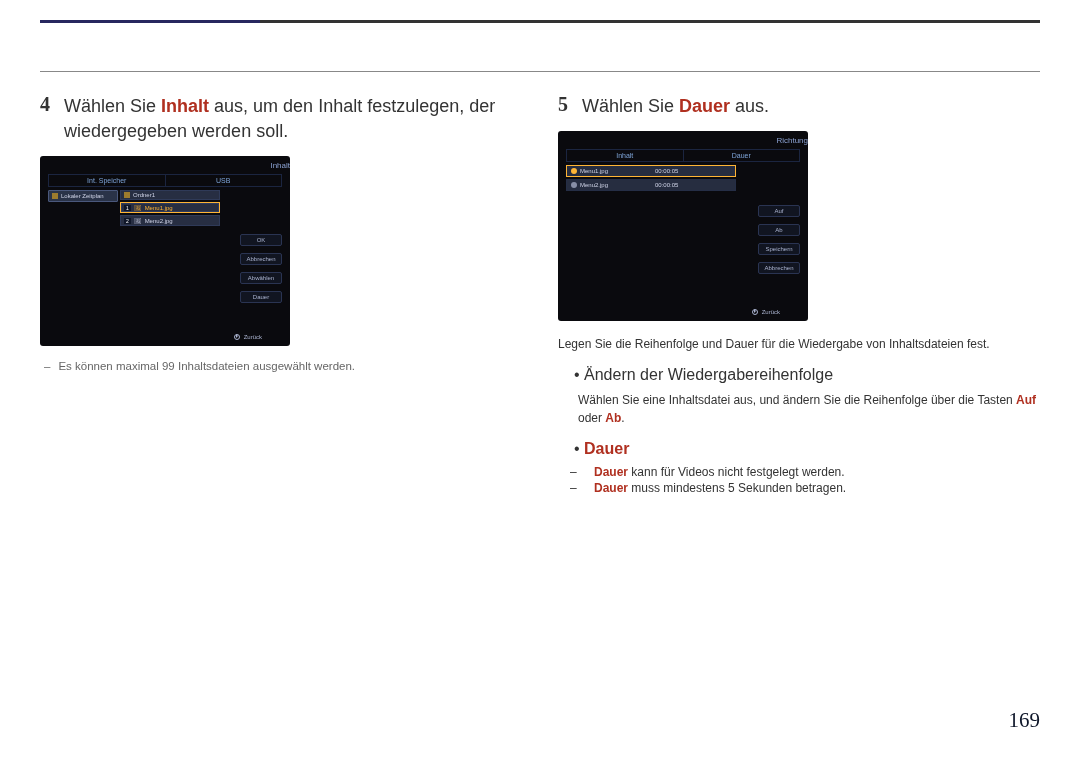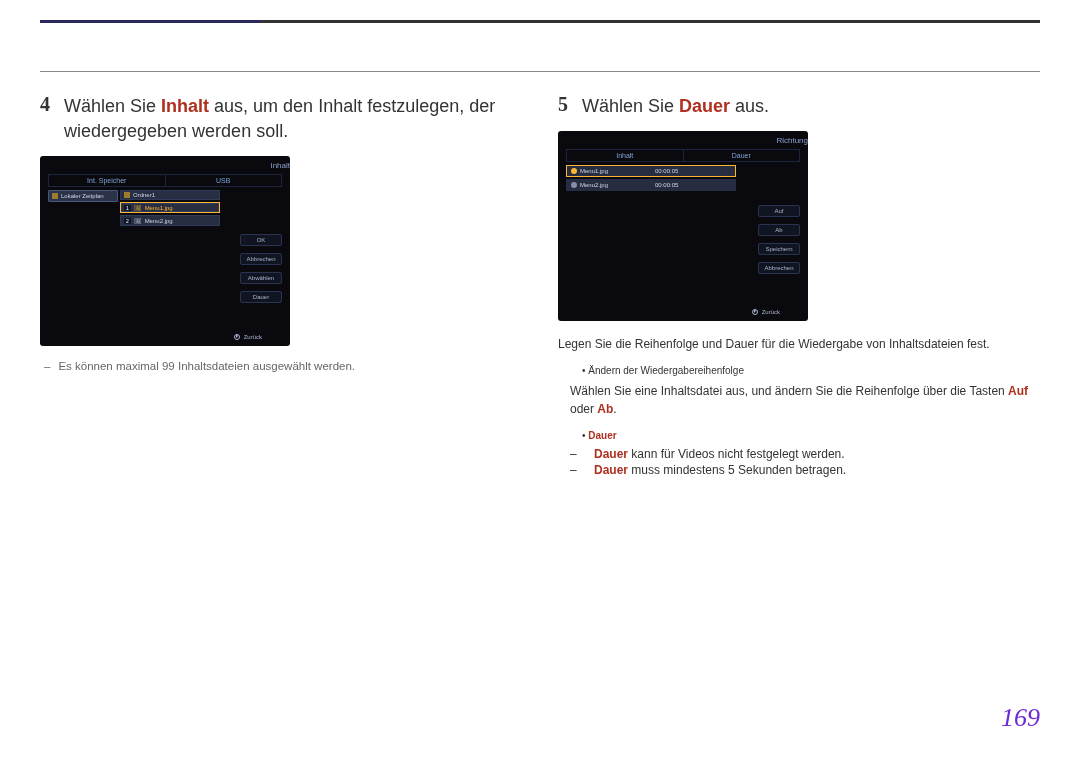--- a/index.html
+++ b/index.html
@@ -52,26 +52,26 @@
   .sb-row { display:flex; border:1px solid #252e46; margin-bottom:2px; }
   .sb-row.hi { border:1px solid #ffb535; }
   .sb-cell { flex:1; background:#262d40; padding:2px 4px; font-size:6px; display:flex; align-items:center; gap:3px; }
   .sb-dot { width:6px; height:6px; background:#ffb535; border-radius:50%; display:inline-block; }
   .sb-dot.g { background:#888fa6; }
   .sb-right { flex:1; display:flex; flex-direction:column; align-items:flex-end; gap:7px; padding-top:40px; }
 
   
   .dashnote { display:flex; gap:8px; font-size:11.5px; color:#666; margin:8px 0 0 4px; }
   .body-p { font-size:12px; color:#333; margin:0 0 10px 0; line-height:1.5; }
-  .bul { font-size:10px; color:#333; margin:0 0 4px 24px; line-height:1.5; text-indent:-10px; padding-left:10px; }
+  .bul { font-size:16px; color:#333; margin:0 0 4px 16px; line-height:1.5; text-indent:-10px; padding-left:10px; }
   .bul::before { content:"•  "; }
   .sub { font-size:12px; margin:0 0 2px 36px; text-indent:-12px; padding-left:12px; position:relative; }
   .sub::before { content:"–"; position:absolute; left:-12px; }
 
-  .page-num { position:absolute; right:40px; bottom:30px; font-size:26px; color:#6d28d9; font-family:Georgia, serif;font-style:italic; }
+  .page-num { position:absolute; right:40px; bottom:30px; font-size:21px; color:#0f172a; font-family:Georgia, serif; }
 
   .page { position:relative; width:1080px; height:763px; overflow:hidden; }
 </style>
 </head>
 <body>
 
 <div class="page">
   <div class="top-rule-buffer"></div>
   <div class="top-rule">
       <div class="accent"></div>
@@ -177,21 +177,21 @@
         </div>
         <div class="sc-return">
             <span class="ret-ico"></span>
             <span>Zurück</span>
           </div>
       </div>
 
       <div class="body-p">Legen Sie die Reihenfolge und Dauer für die Wiedergabe von Inhaltsdateien fest.</div>
 
       <div class="bul"><span>Ändern der Wiedergabereihenfolge</span></div>
-      <div class="body-p" style="margin-left:12px;">
+      <div class="body-p" style="margin-left:20px;">
         <span>Wählen Sie eine Inhaltsdatei aus, und ändern Sie die Reihenfolge über die Tasten </span><span class="kw2">Auf</span><span> oder </span><span class="kw2">Ab</span><span>.</span>
       </div>
 
       <div class="bul"><span class="kw">Dauer</span></div>
       <div class="sub"><span class="kw2">Dauer</span><span> kann für Videos nicht festgelegt werden.</span></div>
       <div class="sub"><span class="kw2">Dauer</span><span> muss mindestens 5 Sekunden betragen.</span></div>
 
     </div>
 
   </div>

